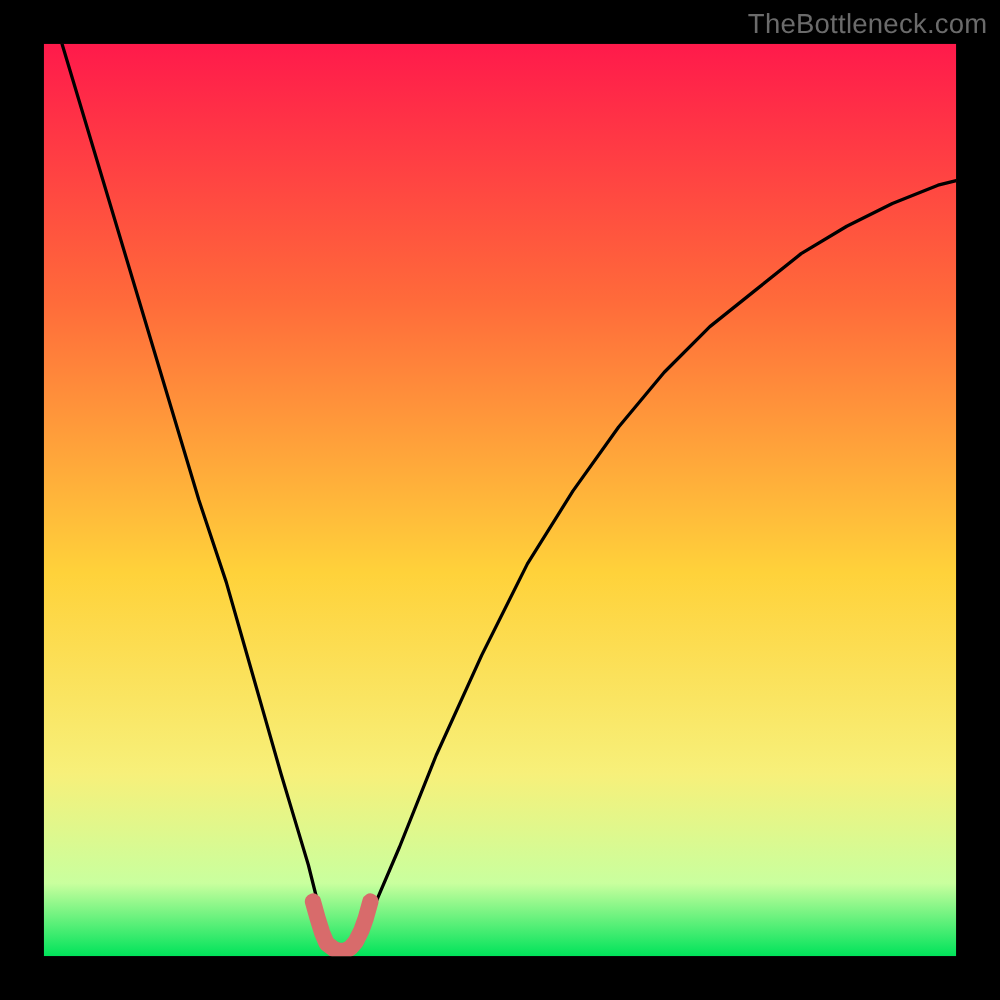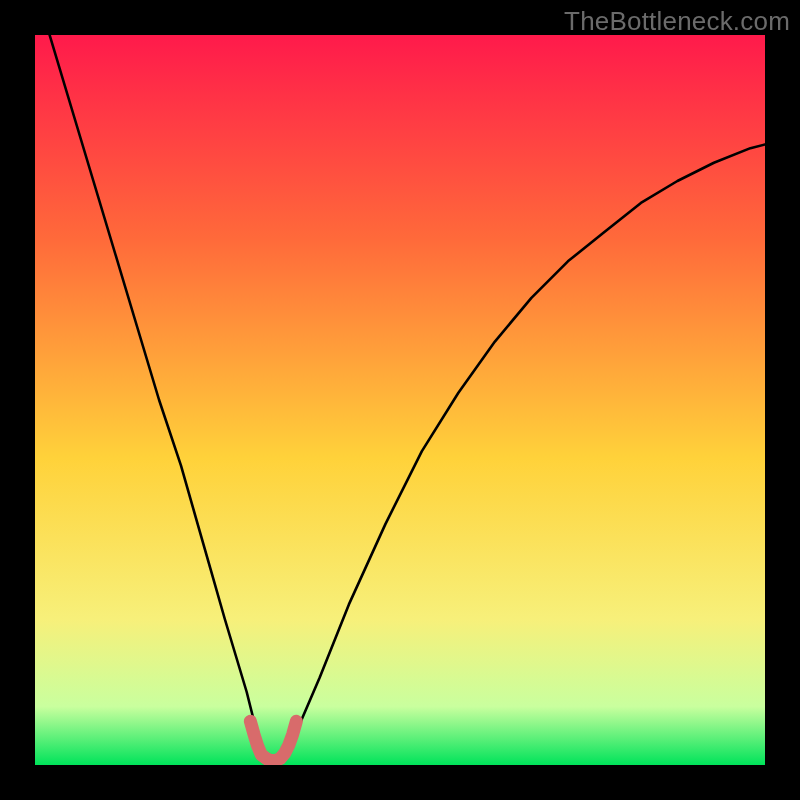--- a/index.html
+++ b/index.html
@@ -24,21 +24,21 @@
     left: 0;
     top: 0;
     width: 730px;
     height: 730px;
   }
   .watermark {
     position: absolute;
     top: 6px;
     right: 10px;
     color: #6b6b6b;
-    font-size: 26px;
+    font-size: 22px;
     letter-spacing: 0.2px;
     font-weight: 500;
   }
 </style>
 </head>
 <body>
 
 <div class="watermark">TheBottleneck.com</div>
 
 <div class="frame">

